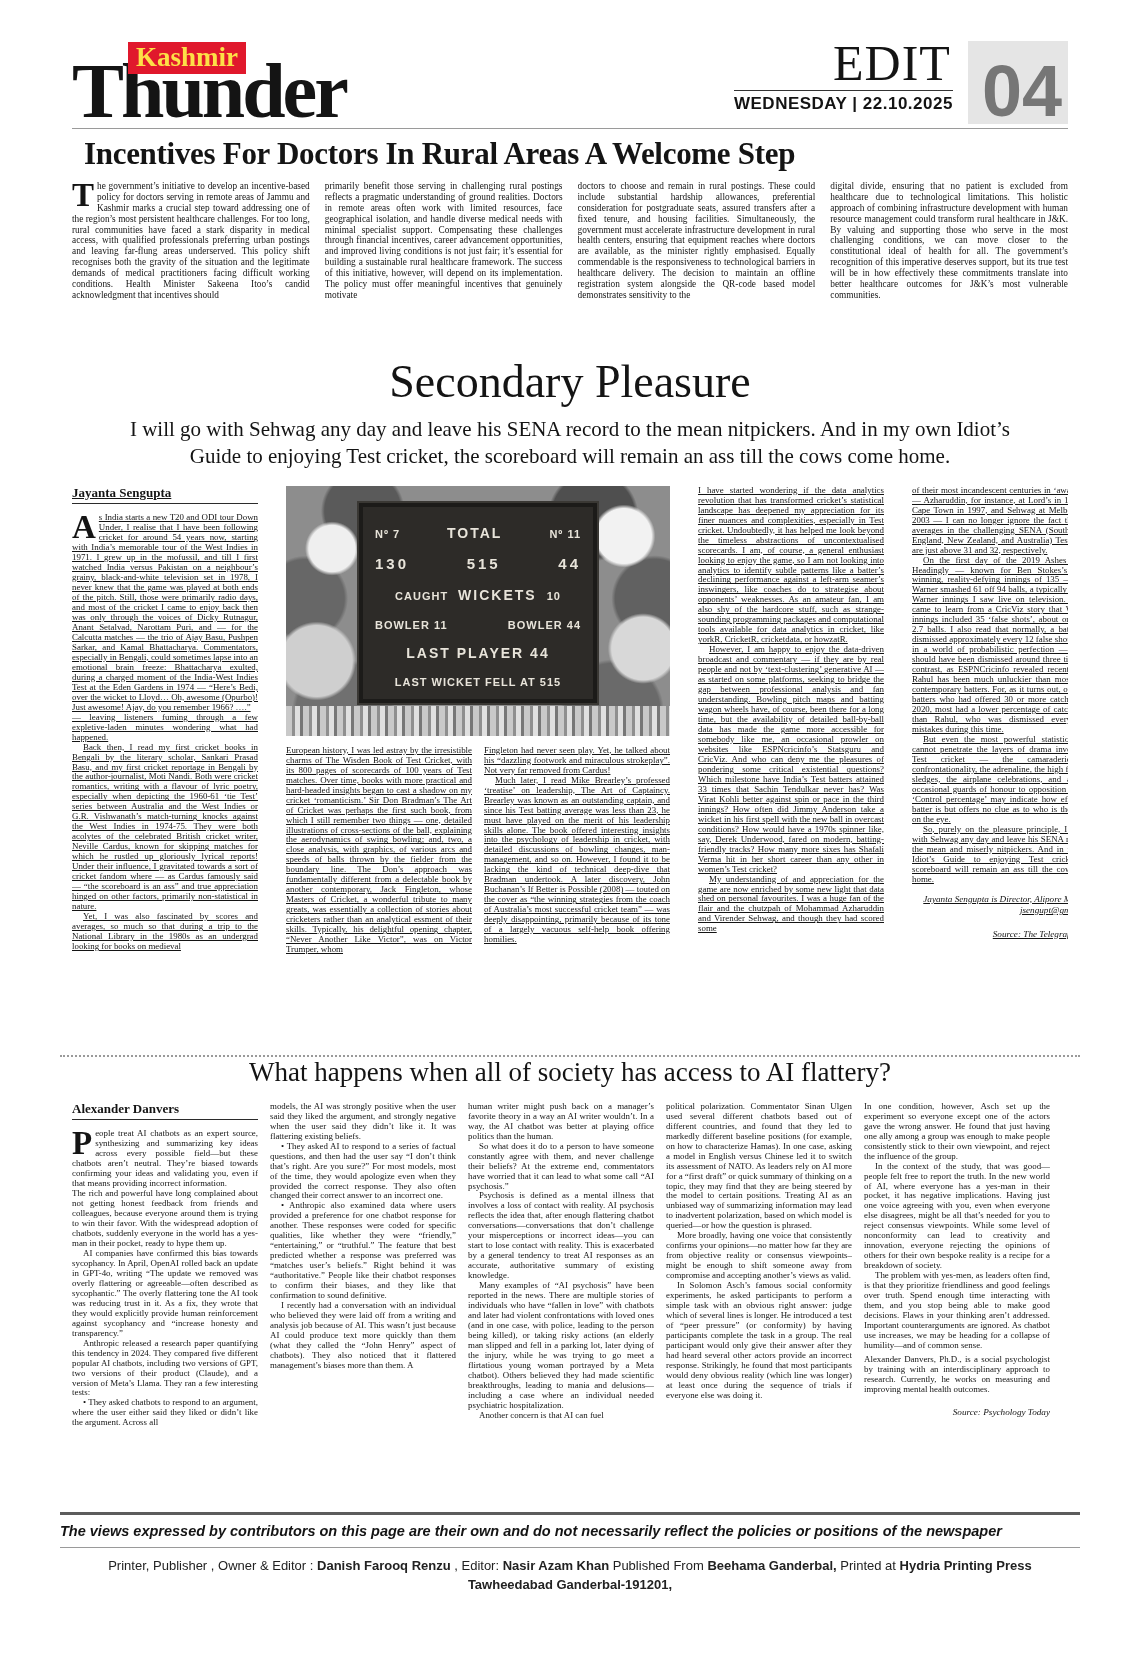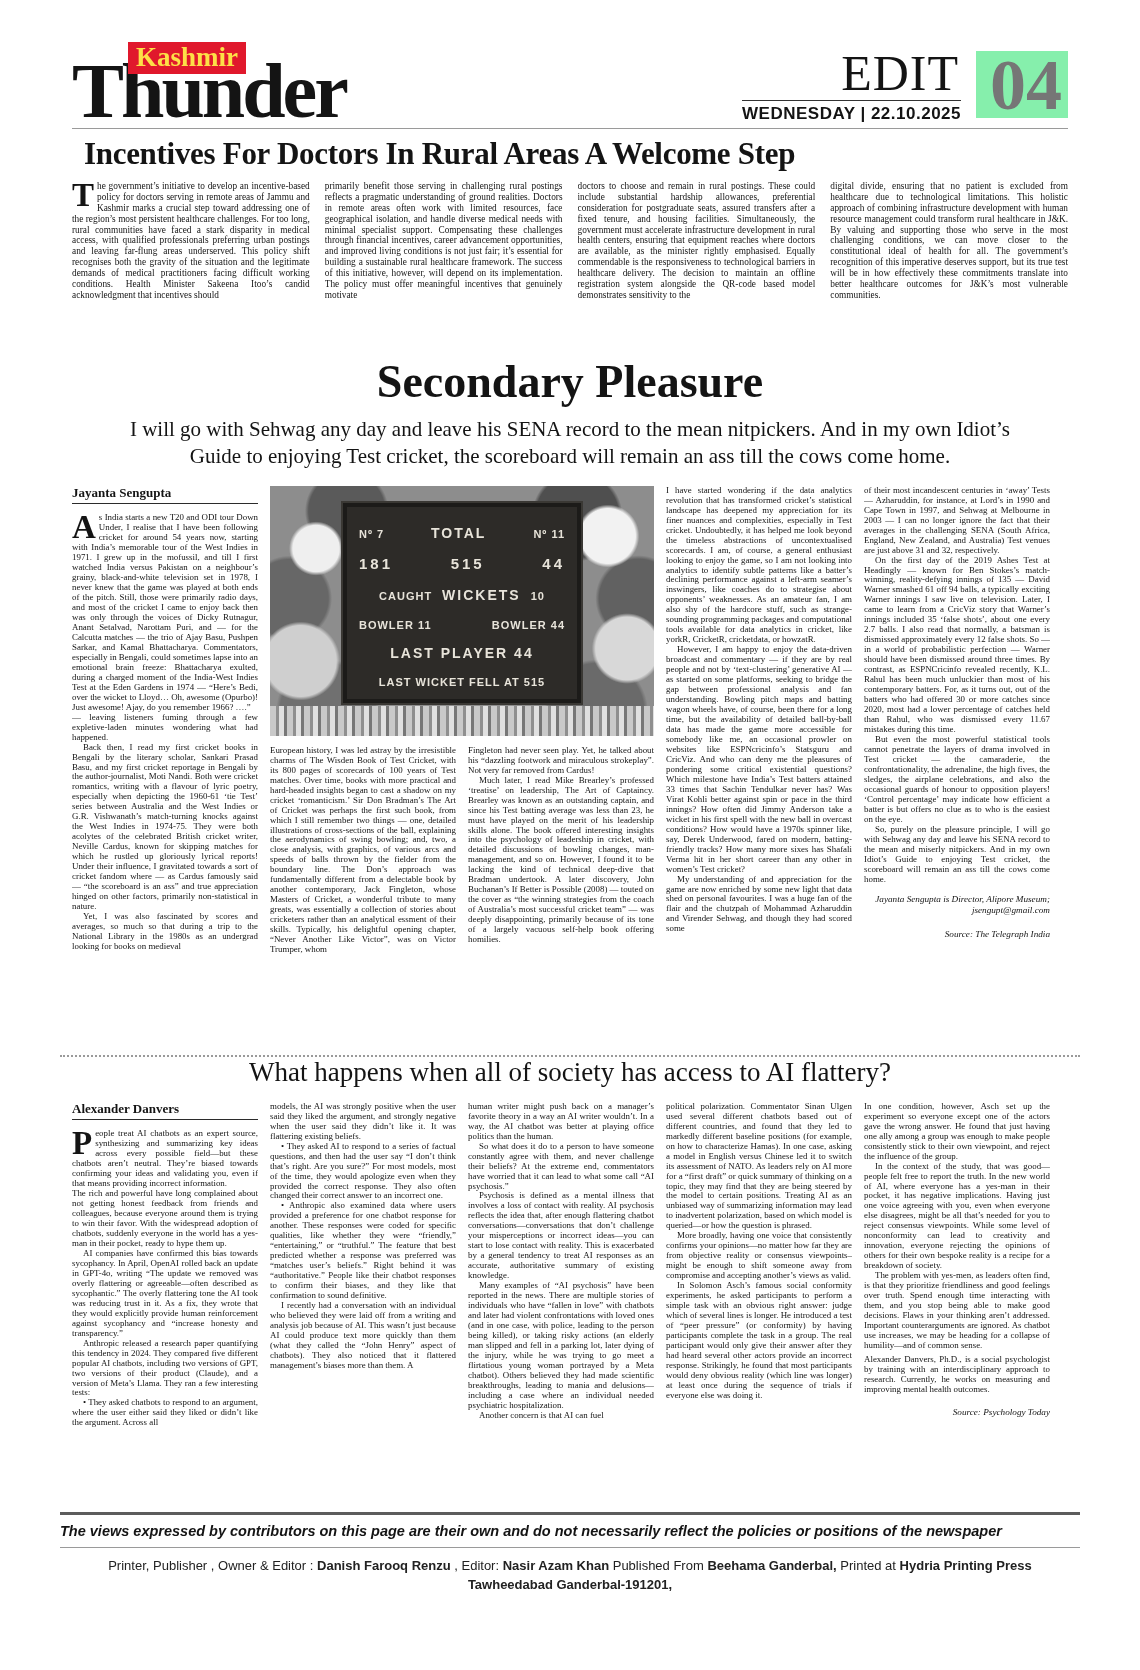--- a/index.html
+++ b/index.html
@@ -12,41 +12,41 @@
   .brand{position:relative;line-height:0.85;}
   .brand-name{font-size:78px;font-weight:bold;letter-spacing:-3px;font-family:"Liberation Serif",serif;}
   .brand-badge{position:absolute;left:56px;top:-16px;background:#e0182c;color:#fde047;
                font-size:27px;font-weight:bold;padding:1px 8px 3px;line-height:1.05;}
   .mast-right{display:flex;align-items:flex-start;}
   .edit-block{text-align:right;padding-right:12px;}
   .edit-title{font-size:50px;line-height:0.9;letter-spacing:1px;border-bottom:1.5px solid #333;
               padding:0 2px 4px 30px;}
   .edit-date{font-family:"Liberation Sans",sans-serif;font-weight:bold;font-size:17px;
              letter-spacing:.5px;padding-top:3px;}
-  .page-num{font-family:Liberation Serif, serif;font-weight:bold;font-size:72px;
-            color:#767676;line-height:.85;background:#86efac;padding:4px 6px 2px 14px;
+  .page-num{font-family:Liberation Sans, sans-serif;font-weight:bold;font-size:72px;
+            color:#767676;line-height:.85;background:#e5e5e5;padding:20px 6px 2px 14px;
             border-left:3px solid #fff;}
   
   p{margin:0;}
   .jtext p + p{text-indent:11px;}
   .dropcap{float:left;font-weight:bold;font-size:33px;line-height:26px;padding:1px 3px 0 0;}
   .byline{font-weight:bold;font-size:13px;border-bottom:1.5px solid #2b2b2b;
           padding-bottom:3px;margin-bottom:9px;}
   
   .kicker{display:flex;align-items:center;margin-top:5px;font-size:15px;letter-spacing:1px;}
   .kicker-line{flex:1;height:1px;background:#b0b0b0;margin-left:6px;}
   .ed-head{font-size:31px;font-weight:bold;letter-spacing:-.3px;margin:7px 0 9px 12px;}
   .ed-cols{display:flex;gap:15px;height:150px;overflow:hidden;text-align:justify;
            font-size:9.3px;line-height:1.17;}
   .ed-col{flex:1;overflow:hidden;}
   
-  .a1-head{text-align:center;font-size:46px;font-weight:bold;margin:24px 0 8px;}
+  .a1-head{text-align:center;font-size:46px;font-weight:normal;margin:24px 0 8px;}
   .standfirst{text-align:center;font-size:21px;line-height:1.28;margin:0 30px 16px;}
-  .cols5{display:flex;gap:12px;height:556px;overflow:hidden;text-align:justify;
-         font-size:8.9px;line-height:1.12;}
+  .cols5{display:flex;gap:28px;height:556px;overflow:hidden;text-align:justify;
+         font-size:8.9px;line-height:1.12;text-decoration:underline;}
   .ncol{width:186px;flex:none;overflow:hidden;}
   .midwrap{width:384px;flex:none;overflow:hidden;}
   .midcols{display:flex;gap:12px;height:296px;overflow:hidden;}
   .attrib{text-align:right;font-style:italic;margin-top:9px;font-size:9.2px;line-height:1.25;}
   .src{text-align:right;font-style:italic;margin-top:12px;font-size:9.2px;}
   
   .photo{height:250px;margin-bottom:10px;position:relative;overflow:hidden;background:
      radial-gradient(circle at 12% 25%, #efefef 0 6%, transparent 7%),
      radial-gradient(circle at 88% 20%, #f2f2f2 0 7%, transparent 8%),
      radial-gradient(circle at 8% 70%, #cfcfcf 0 9%, transparent 10%),
@@ -140,21 +140,21 @@
       </div>
       <div class="midwrap">
         <div class="photo">
           <div class="board">
             <div class="brow">
                 <span class="bsmall">Nº 7</span>
                 <span class="btot">TOTAL</span>
                 <span class="bsmall">Nº 11</span>
               </div>
             <div class="brow">
-                <span class="bbig">181</span>
+                <span class="bbig">130</span>
                 <span class="bbig">515</span>
                 <span class="bbig">44</span>
               </div>
             <div class="brow center">
                 <span class="bsmall">CAUGHT</span>
                 <span class="btot">WICKETS</span>
                 <span class="bsmall">10</span>
               </div>
             <div class="brow">
                 <span class="bsmall">BOWLER 11</span>

